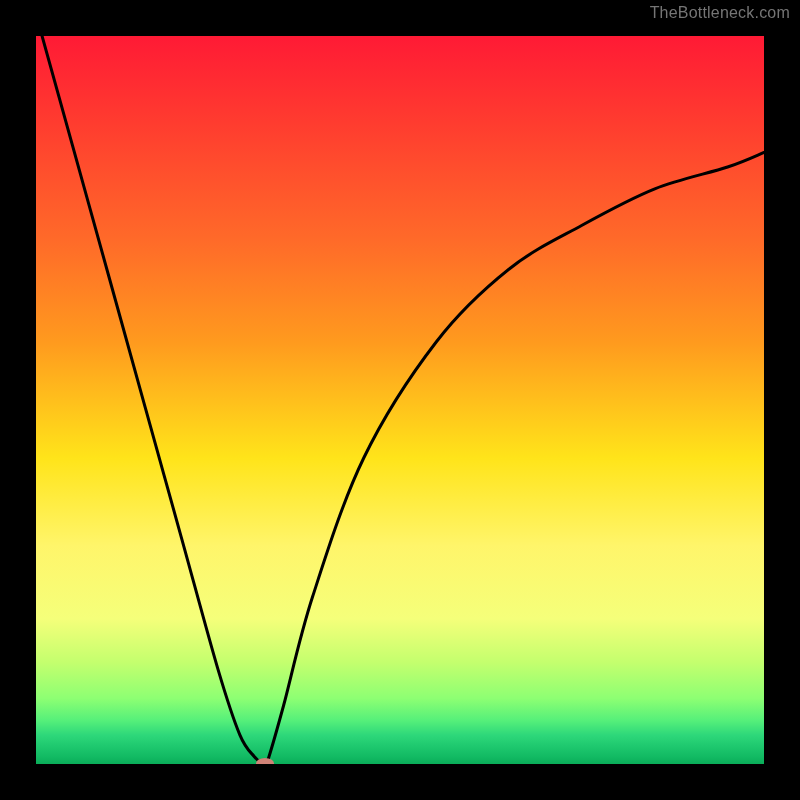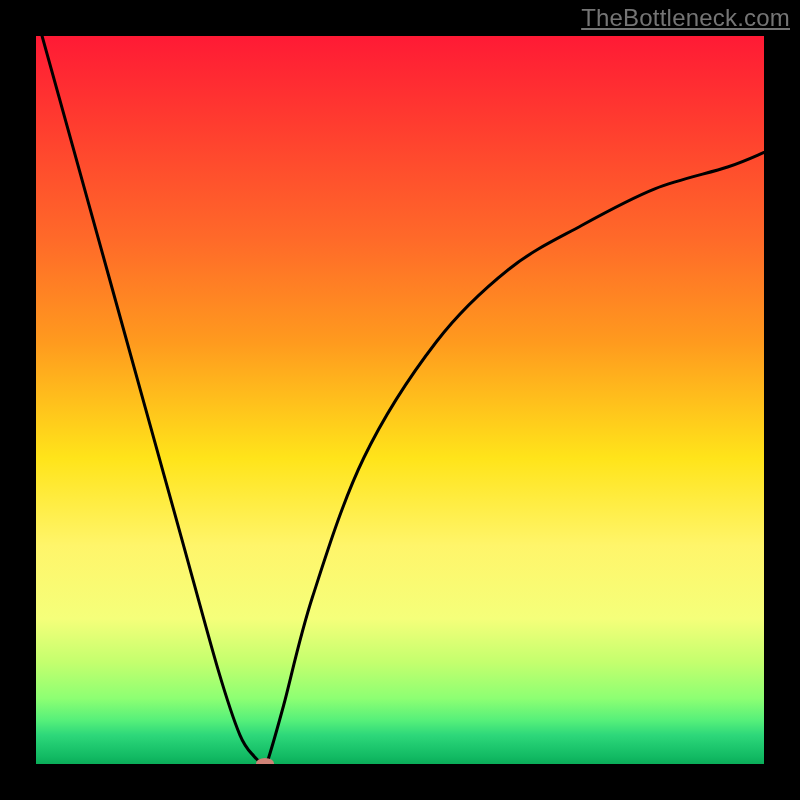--- a/index.html
+++ b/index.html
@@ -17,24 +17,23 @@
     top: 0;
     width: 800px;
     height: 800px;
     background: #000;
   }
   .watermark {
     position: absolute;
     top: 4px;
     right: 10px;
     color: #757575;
-    font-size: 24px;
+    font-size: 16px;
     font-weight: 400;
     letter-spacing: 0.2px;
-    text-decoration: underline;
   }
   .plot-area {
     position: absolute;
     left: 36px;
     top: 36px;
     width: 728px;
     height: 728px;
     overflow: hidden;
   }
   .gradient {

